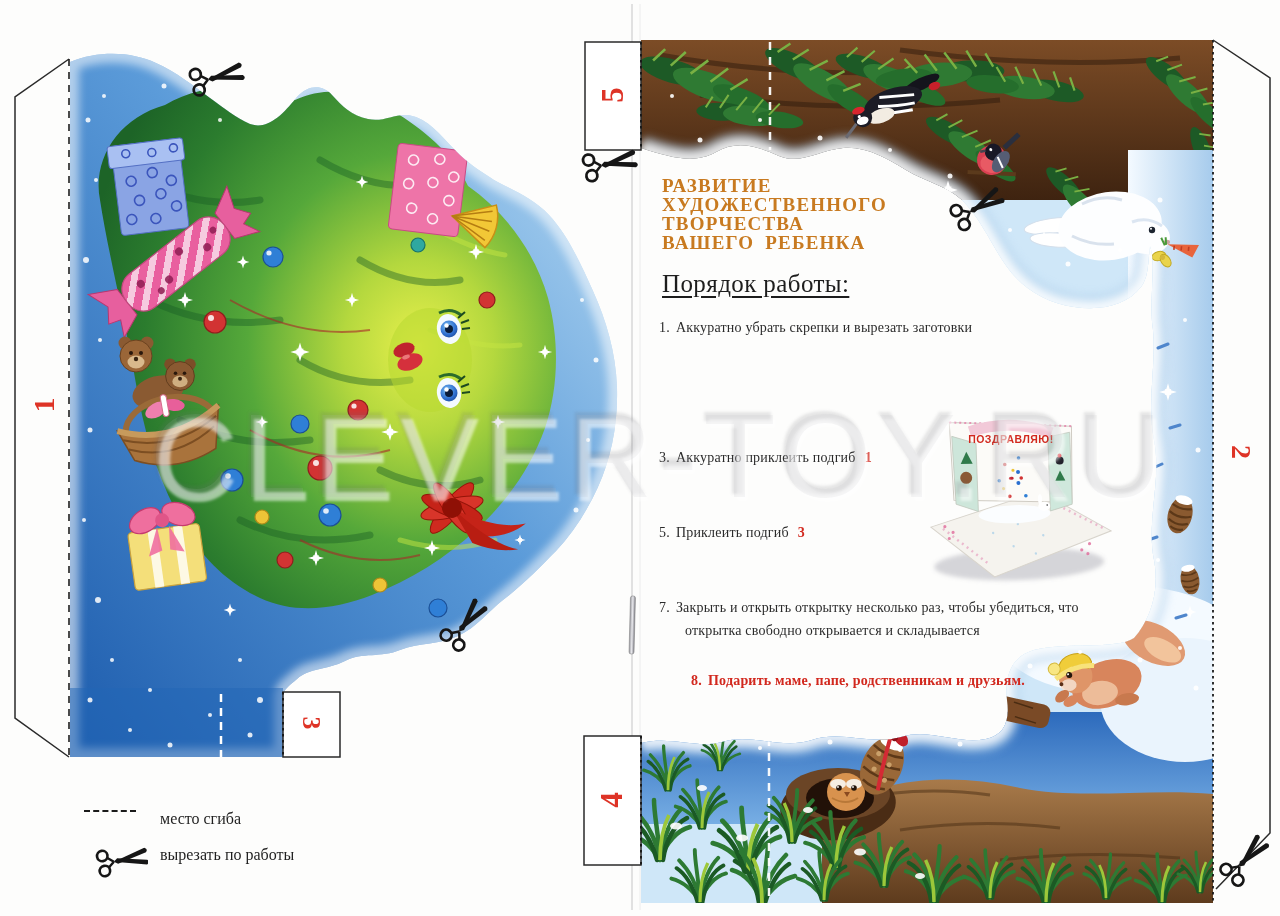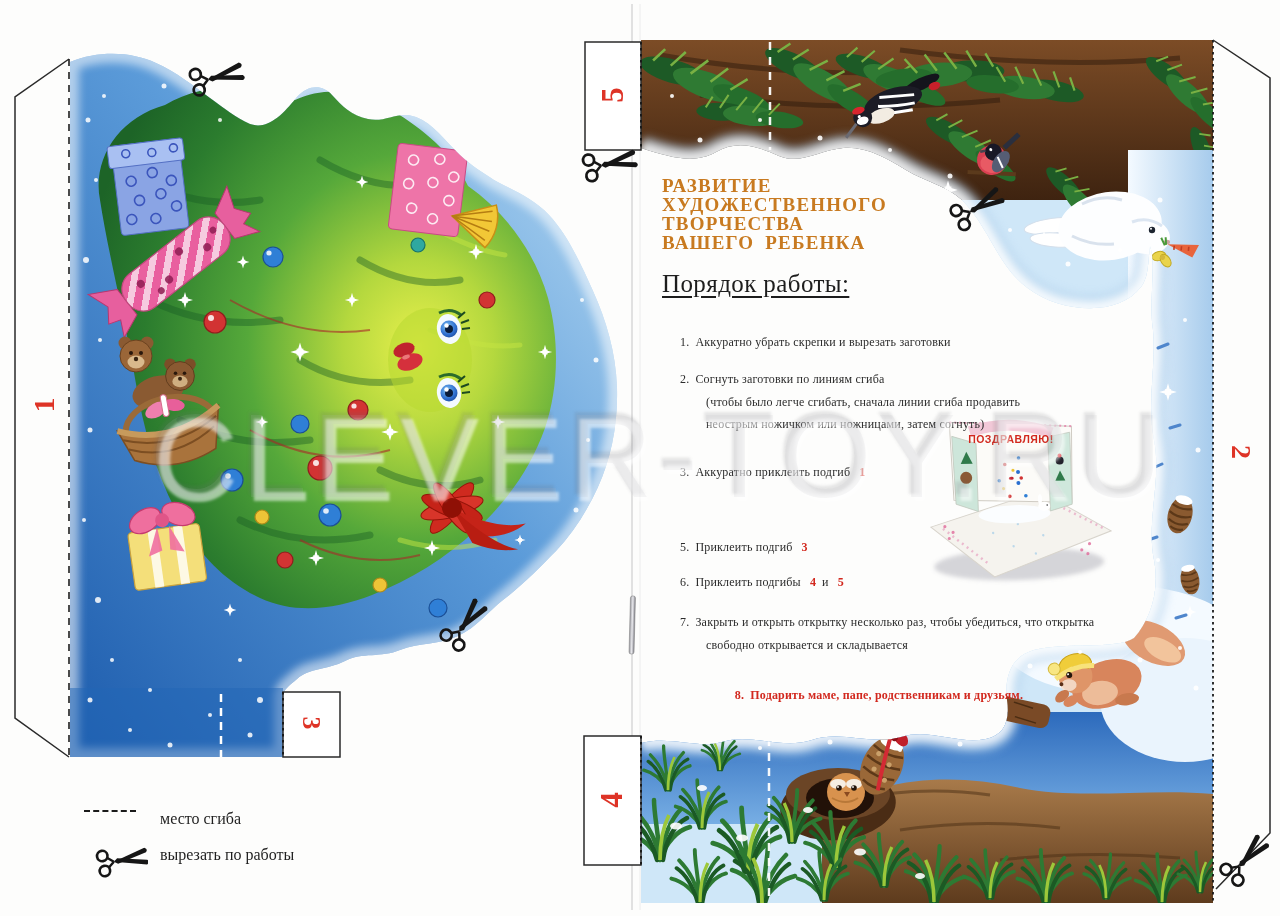--- a/index.html
+++ b/index.html
@@ -12,22 +12,22 @@
   #tabn1{left:27px;top:387px;transform:rotate(-90deg);}
   #tabn3{left:294px;top:705px;transform:rotate(90deg);font-size:26px;}
   #tabn5{left:596px;top:77px;transform:rotate(-90deg);font-size:31px;}
   #tabn4{left:595px;top:782px;transform:rotate(-90deg);font-size:31px;}
   #tabn2{left:1224px;top:434px;transform:rotate(90deg);font-size:28px;}
   
   #hdr{position:absolute;left:662px;top:176px;z-index:3;color:var(--accent-orange,#c87a20);
        font-weight:bold;font-size:19px;line-height:19px;letter-spacing:1.2px;word-spacing:5px;}
   #sec-title{position:absolute;left:662px;top:270px;z-index:3;font-size:25px;color:#1d1d1d;
        text-decoration:underline;text-underline-offset:4px;text-decoration-thickness:1.5px;letter-spacing:.4px;}
-  .step{position:absolute;left:680px;z-index:3;font-size:12px;line-height:22.5px;
-        color:var(--text-black,#2b2b2b);padding-left:26px;text-indent:-26px;letter-spacing:.2px;width:482px;margin-top:14px;}
+  .step{position:absolute;left:659px;z-index:3;font-size:14px;line-height:22.5px;
+        color:var(--text-black,#2b2b2b);padding-left:26px;text-indent:-26px;letter-spacing:.2px;width:482px;}
   .step .sn{margin-right:6px;}
   .step .note{display:block;text-indent:0;width:354px;}
   .ref{color:var(--accent-red,#d2281e);font-weight:bold;margin-left:9px;}
   .mid{margin-left:6px;}
   #s1{top:317px;} #s2{top:354px;} #s3{top:447px;font-family:Liberation Serif, serif;} #s4{top:485px;} #s5{top:522px;}
   #s6{top:557px;} #s7{top:597px;width:424px;} #s8{top:670px;width:372px;}
   .step8{color:var(--accent-red,#d2281e);font-weight:bold;text-align:center;}
   
   #legend{position:absolute;left:84px;top:810px;z-index:3;font-size:16px;color:#1f1f1f;}
   .leg-row{display:flex;align-items:flex-start;height:36px;}
@@ -608,32 +608,25 @@
   <div>ХУДОЖЕСТВЕННОГО</div>
   <div>ТВОРЧЕСТВА</div>
   <div>ВАШЕГО РЕБЕНКА</div>
 </div>
 
 <div id="sec-title">Порядок работы:</div>
 
 <div class="step" id="s1">
   <span class="sn">1.</span><span class="st">Аккуратно убрать скрепки и вырезать заготовки</span>
 </div>
-<div class="step" id="s2">
-  <span class="sn">2.</span><span class="st">Согнуть заготовки по линиям сгиба</span>
-  <span class="note">(чтобы было легче сгибать, сначала линии сгиба продавить неострым ножичком или ножницами, затем согнуть)</span>
-</div>
 <div class="step" id="s3">
   <span class="sn">3.</span><span class="st">Аккуратно приклеить подгиб</span><span class="ref">1</span>
 </div>
 <div class="step" id="s5">
   <span class="sn">5.</span><span class="st">Приклеить подгиб</span><span class="ref">3</span>
-</div>
-<div class="step" id="s6">
-  <span class="sn">6.</span><span class="st">Приклеить подгибы</span><span class="ref">4</span><span class="mid">и</span><span class="ref">5</span>
 </div>
 <div class="step" id="s7">
   <span class="sn">7.</span><span class="st">Закрыть и открыть открытку несколько раз, чтобы убедиться, что открытка свободно открывается и складывается</span>
 </div>
 <div class="step step8" id="s8">
   <span class="sn">8.</span><span class="st">Подарить маме, папе, родственникам и друзьям.</span>
 </div>
 
 <svg id="finished-card" width="196" height="186" viewBox="0 0 196 186">
   <g transform="rotate(-2 98 96)">

